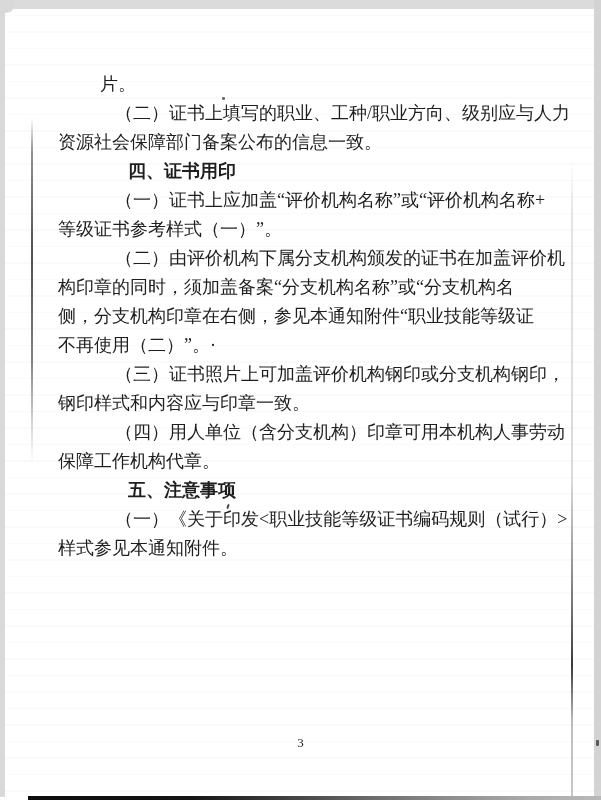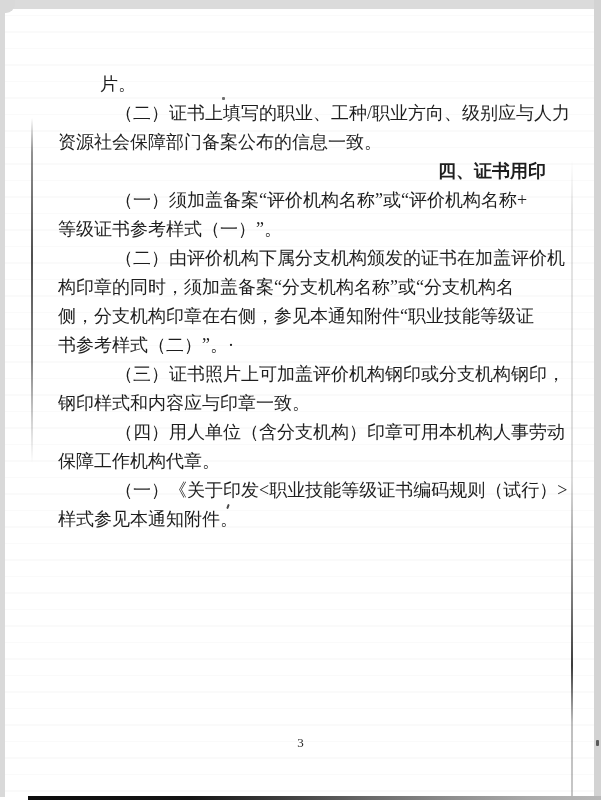--- a/index.html
+++ b/index.html
@@ -52,21 +52,21 @@
     position:absolute;left:58px;top:70px;width:488px;
     color:#1e1e1e;
   }
   .ln{
     height:29px;line-height:29px;font-size:18px;
     white-space:nowrap;letter-spacing:0px;
   }
   .ind-first{text-indent:42px;}
   .ind-p{text-indent:57px;}
   .ind-h{text-indent:70px;}
-  .bold{font-weight:700;text-align:right;}
+  .bold{font-weight:700;}
   .page-number{
     position:absolute;left:0;top:735px;width:601px;
     text-align:center;font-size:13px;color:#1e1e1e;
     font-family:"Liberation Serif","DejaVu Serif",serif;
   }
 </style>
 </head>
 <body>
 
 <div class="page-surface"></div>
@@ -82,29 +82,30 @@
 <div class="speck speck-a"></div>
 <div class="speck speck-b"></div>
 <div class="speck speck-c"></div>
 <div class="speck speck-d"></div>
 
 <div class="content">
   <div class="ln ind-first">片。</div>
   <div class="ln ind-p">（二）证书上填写的职业、工种/职业方向、级别应与人力</div>
   <div class="ln">资源社会保障部门备案公布的信息一致。</div>
   <div class="ln ind-h bold">四、证书用印</div>
-  <div class="ln ind-p">（一）须加盖备案“评价机构名称”或“评价机构名称+</div>
+  <div class="ln ind-p">（一）证书上应加盖“评价机构名称”或“评价机构名称+</div>
   <div class="ln">等级证书参考样式（一）”。</div>
   <div class="ln ind-p">（二）由评价机构下属分支机构颁发的证书在加盖评价机</div>
   <div class="ln">构印章的同时，须加盖备案“分支机构名称”或“分支机构名</div>
   <div class="ln">侧，分支机构印章在右侧，参见本通知附件“职业技能等级证</div>
-  <div class="ln">书参考样式（二）”。·</div>
+  <div class="ln">不再使用（二）”。·</div>
   <div class="ln ind-p">（三）证书照片上可加盖评价机构钢印或分支机构钢印，</div>
   <div class="ln">钢印样式和内容应与印章一致。</div>
   <div class="ln ind-p">（四）用人单位（含分支机构）印章可用本机构人事劳动</div>
   <div class="ln">保障工作机构代章。</div>
+  <div class="ln ind-h bold">五、注意事项</div>
   <div class="ln ind-p">（一）《关于印发&lt;职业技能等级证书编码规则（试行）&gt;</div>
   <div class="ln">样式参见本通知附件。</div>
 </div>
 
 <div class="page-number">3</div>
 
 <div class="bottom-bar"></div>
 
 </body></html>

